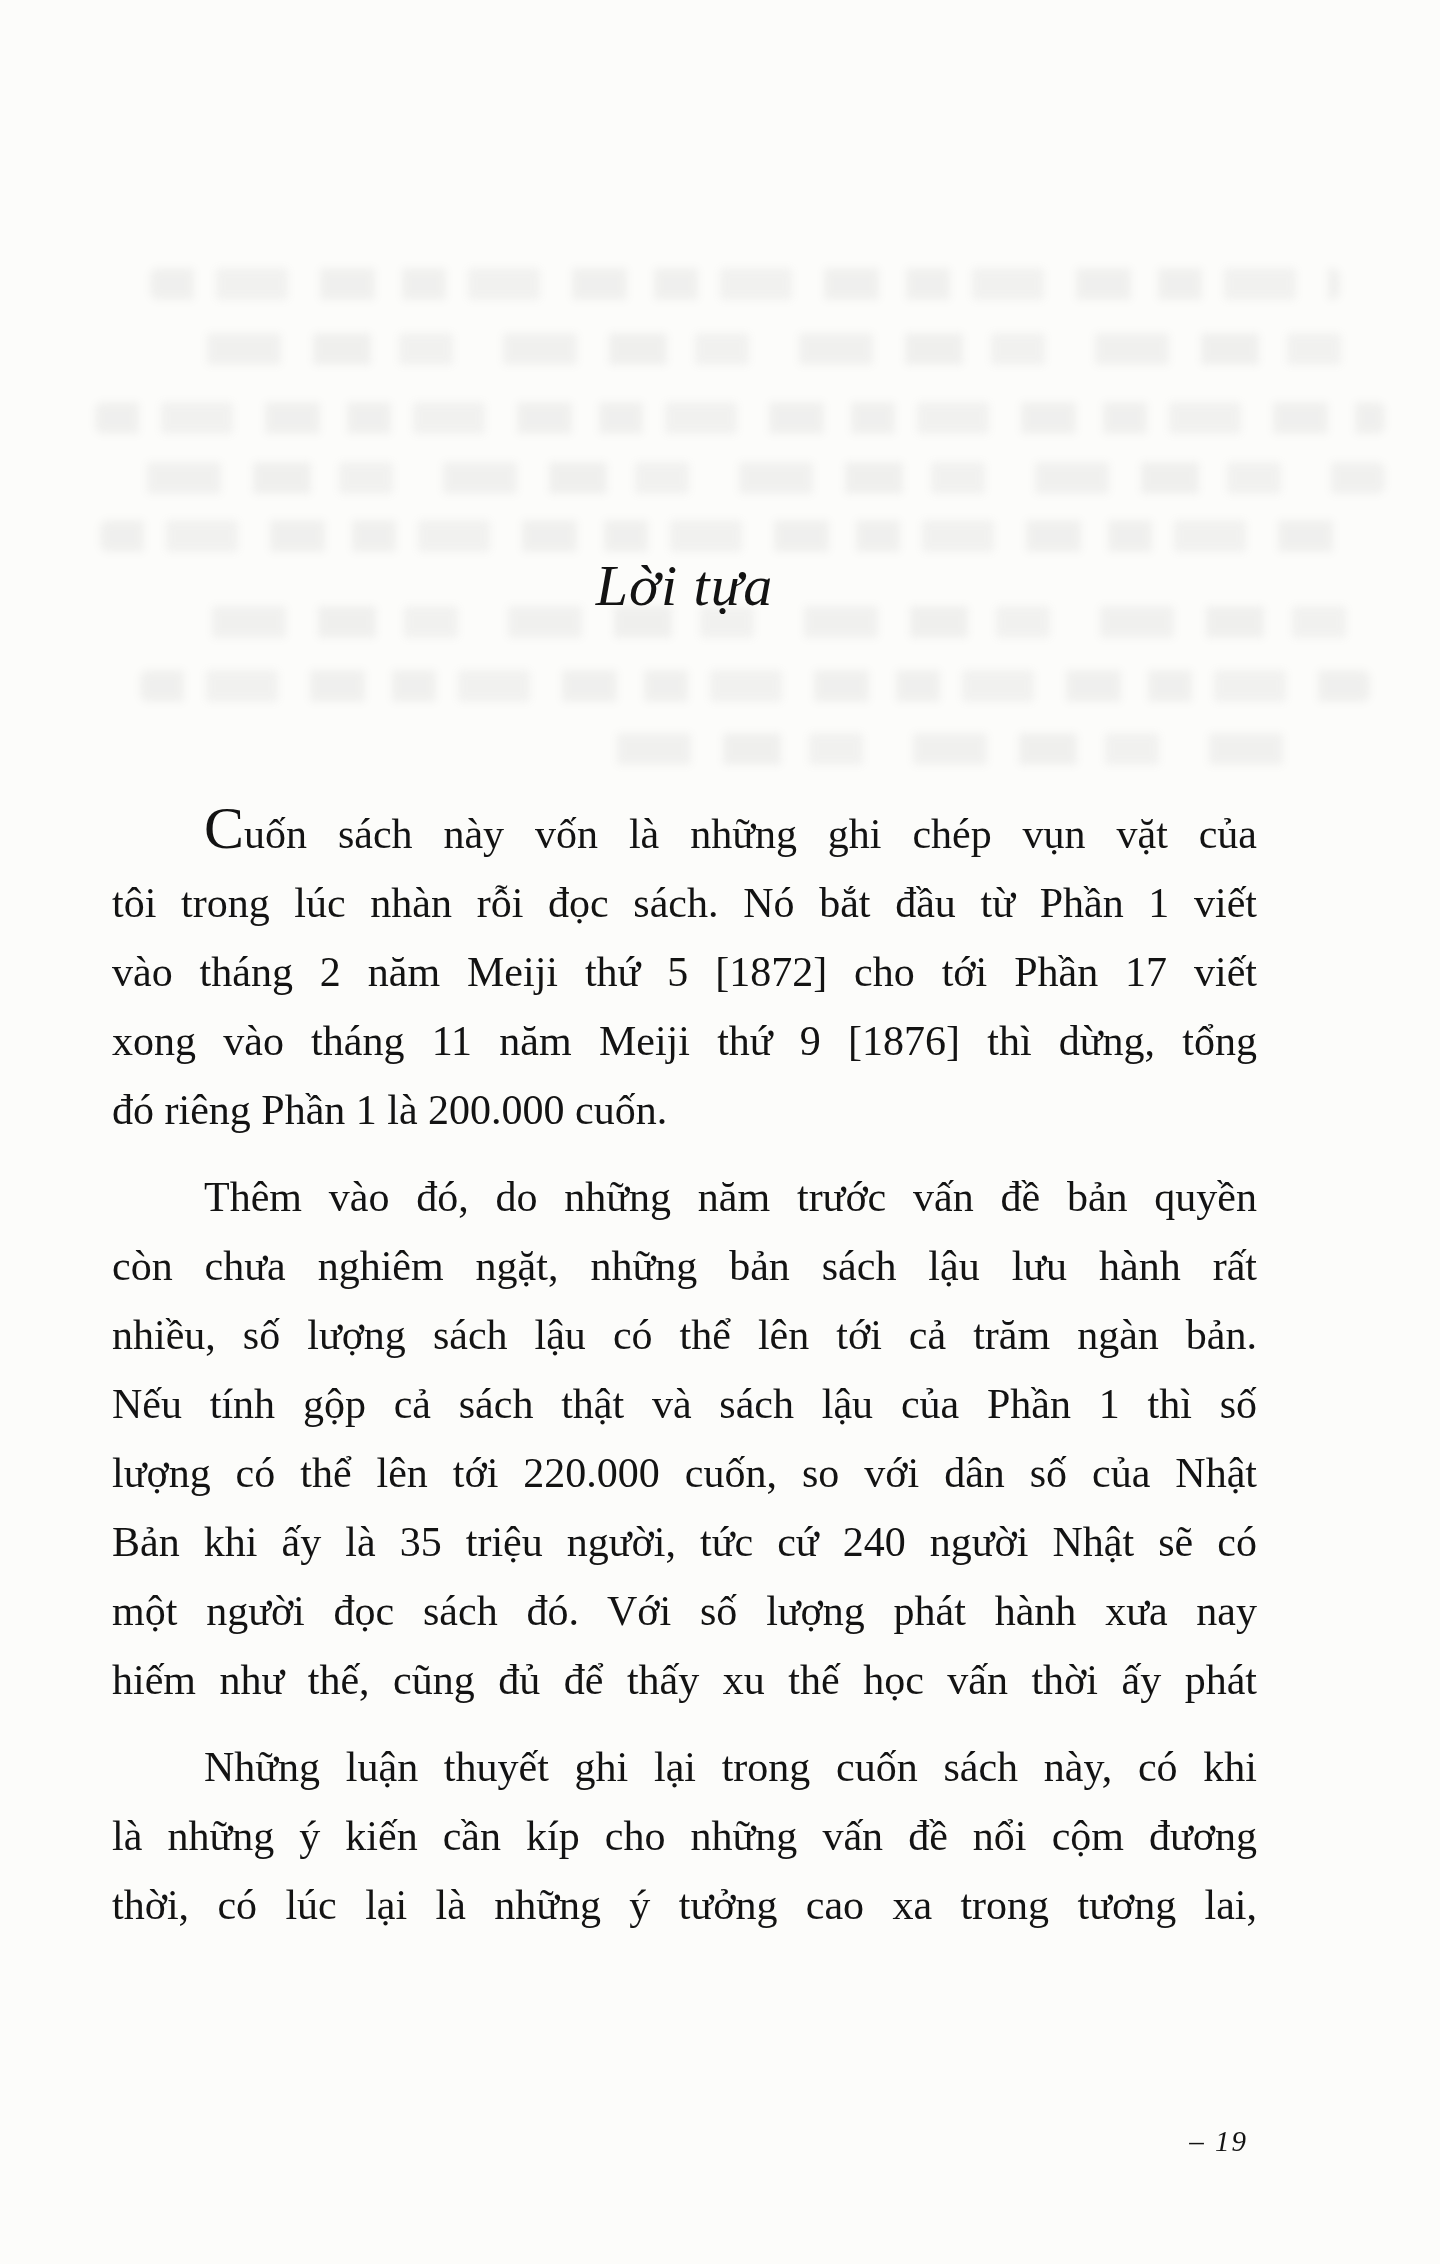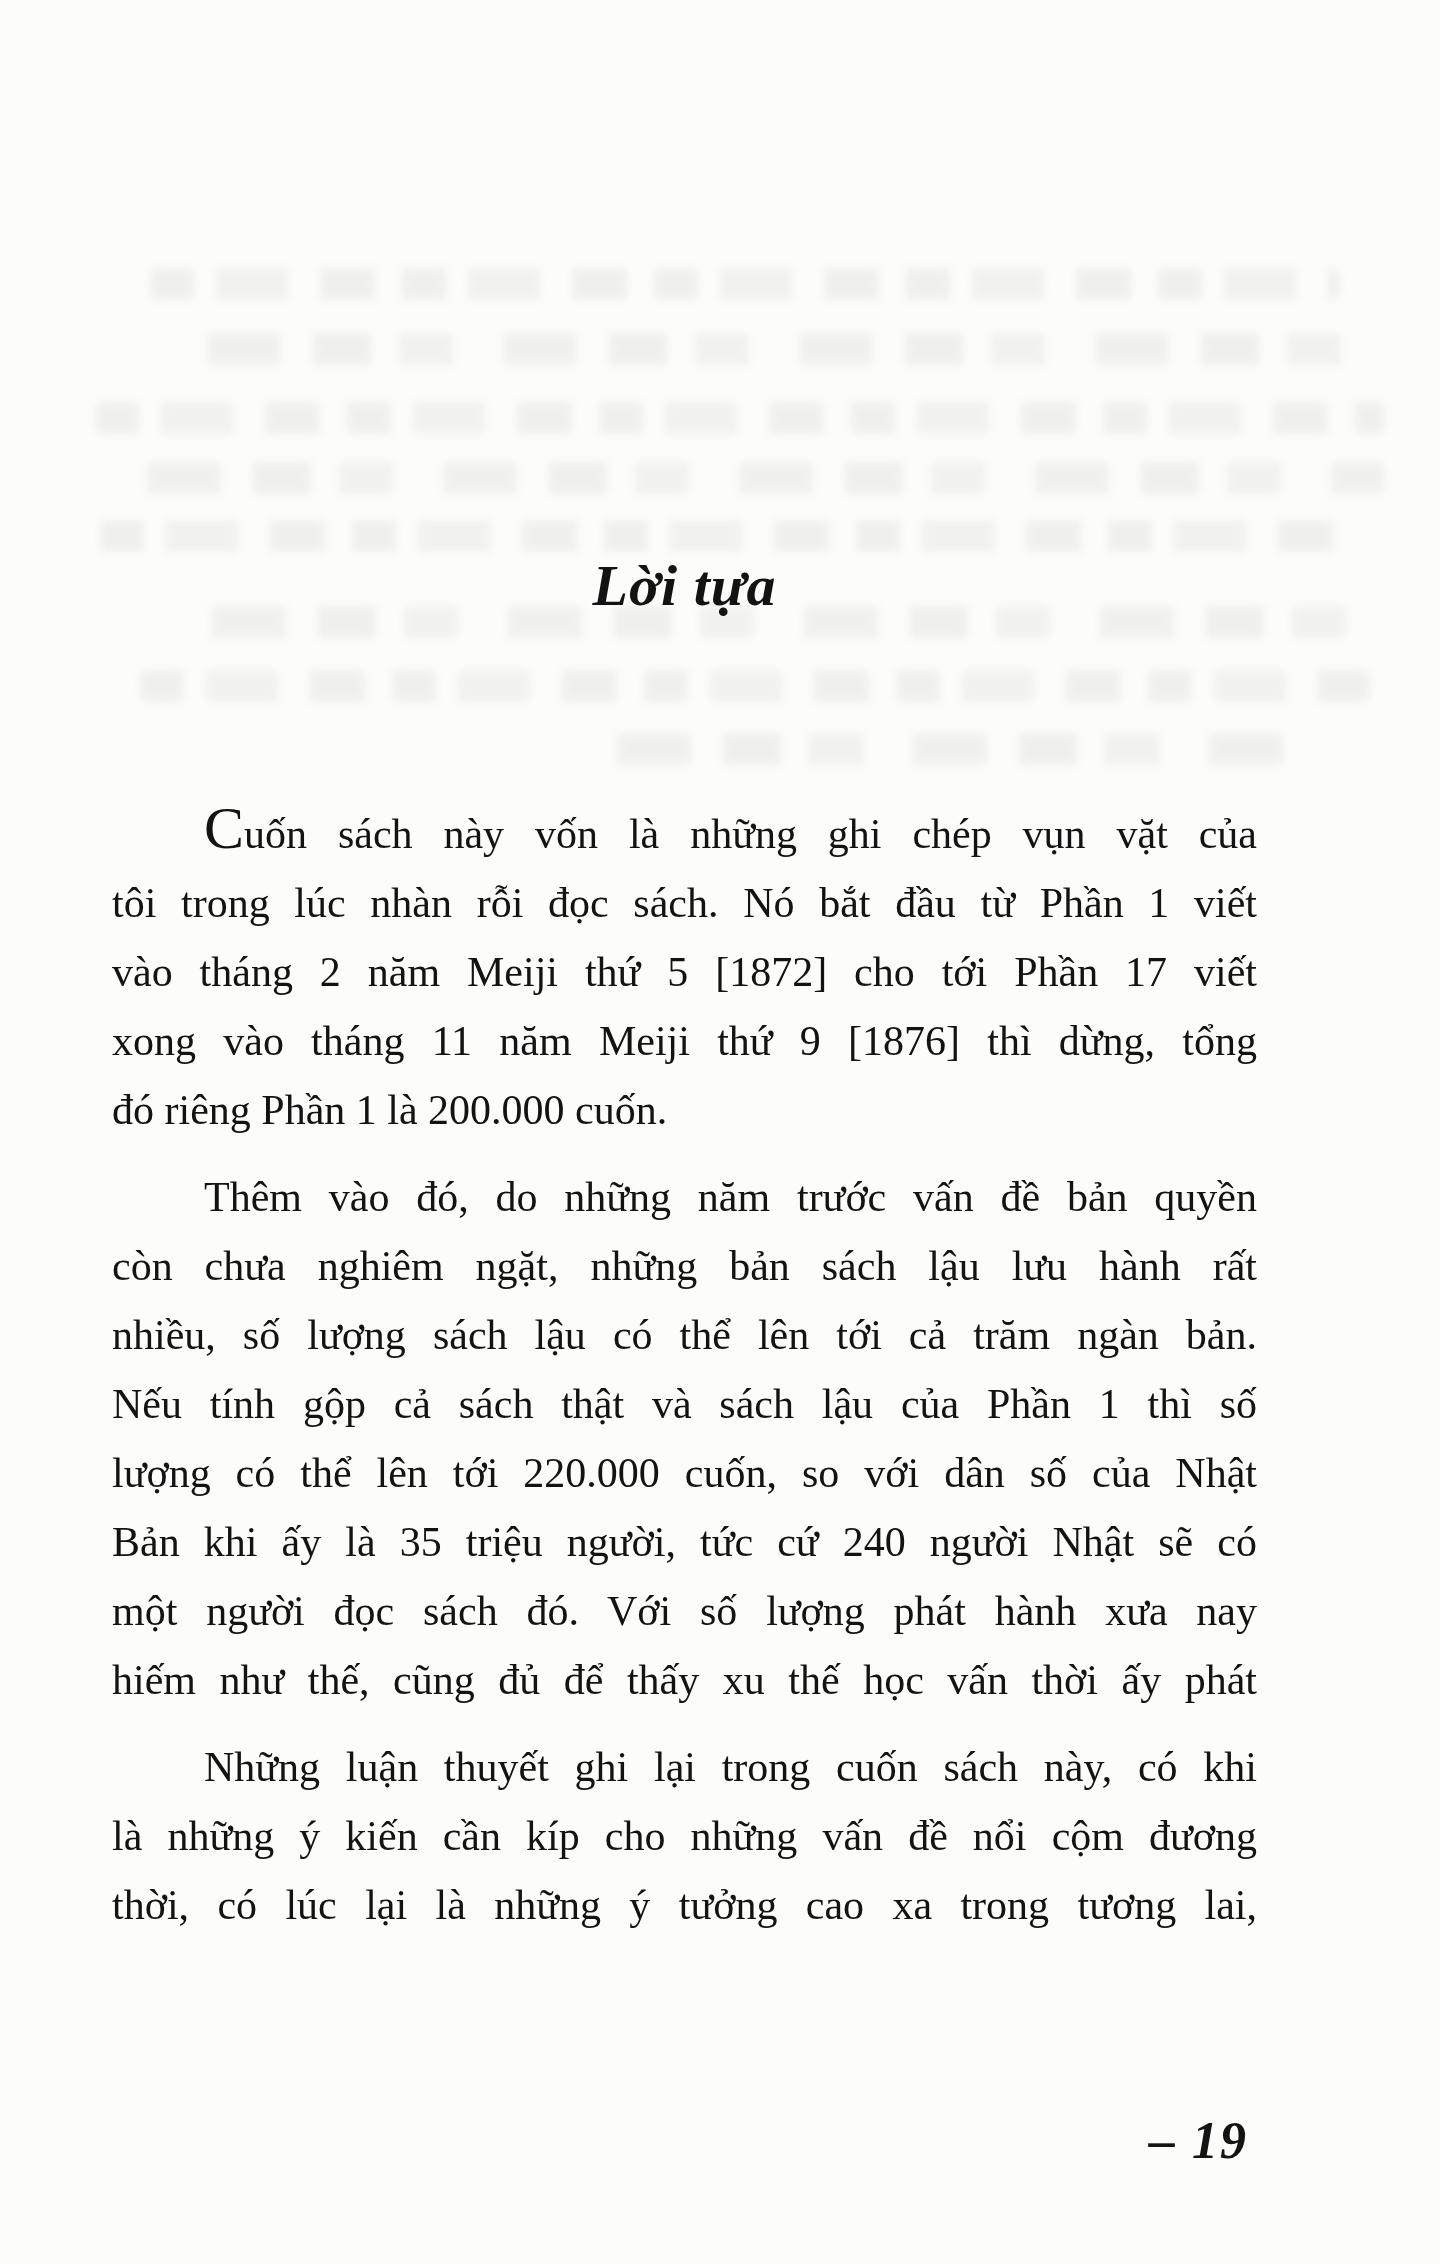--- a/index.html
+++ b/index.html
@@ -45,21 +45,21 @@
 
   .page-title {
     position: absolute;
     top: 550px;
     left: 112px;
     width: 1145px;
     margin: 0;
     text-align: center;
     font-size: 58px;
     line-height: 72px;
-    font-weight: 700;
+    font-weight: 400;
     font-style: italic;
     letter-spacing: 1px;
   }
 
   .body-text {
     position: absolute;
     top: 800px;
     left: 112px;
     width: 1145px;
     font-size: 42px;
@@ -80,23 +80,23 @@
   .line.indent { text-indent: 92px; }
   .line.drop::first-letter {
     font-size: 60px;
     line-height: 42px;
   }
 
   .page-number {
     position: absolute;
     top: 2118px;
     right: 192px;
-    font-size: 52px;
+    font-size: 29px;
     line-height: 46px;
-    font-weight: 700;
+    font-weight: 400;
     font-style: italic;
     letter-spacing: 2px;
   }
 </style>
 </head>
 <body>
 
 <div class="page">
 
   <div>

